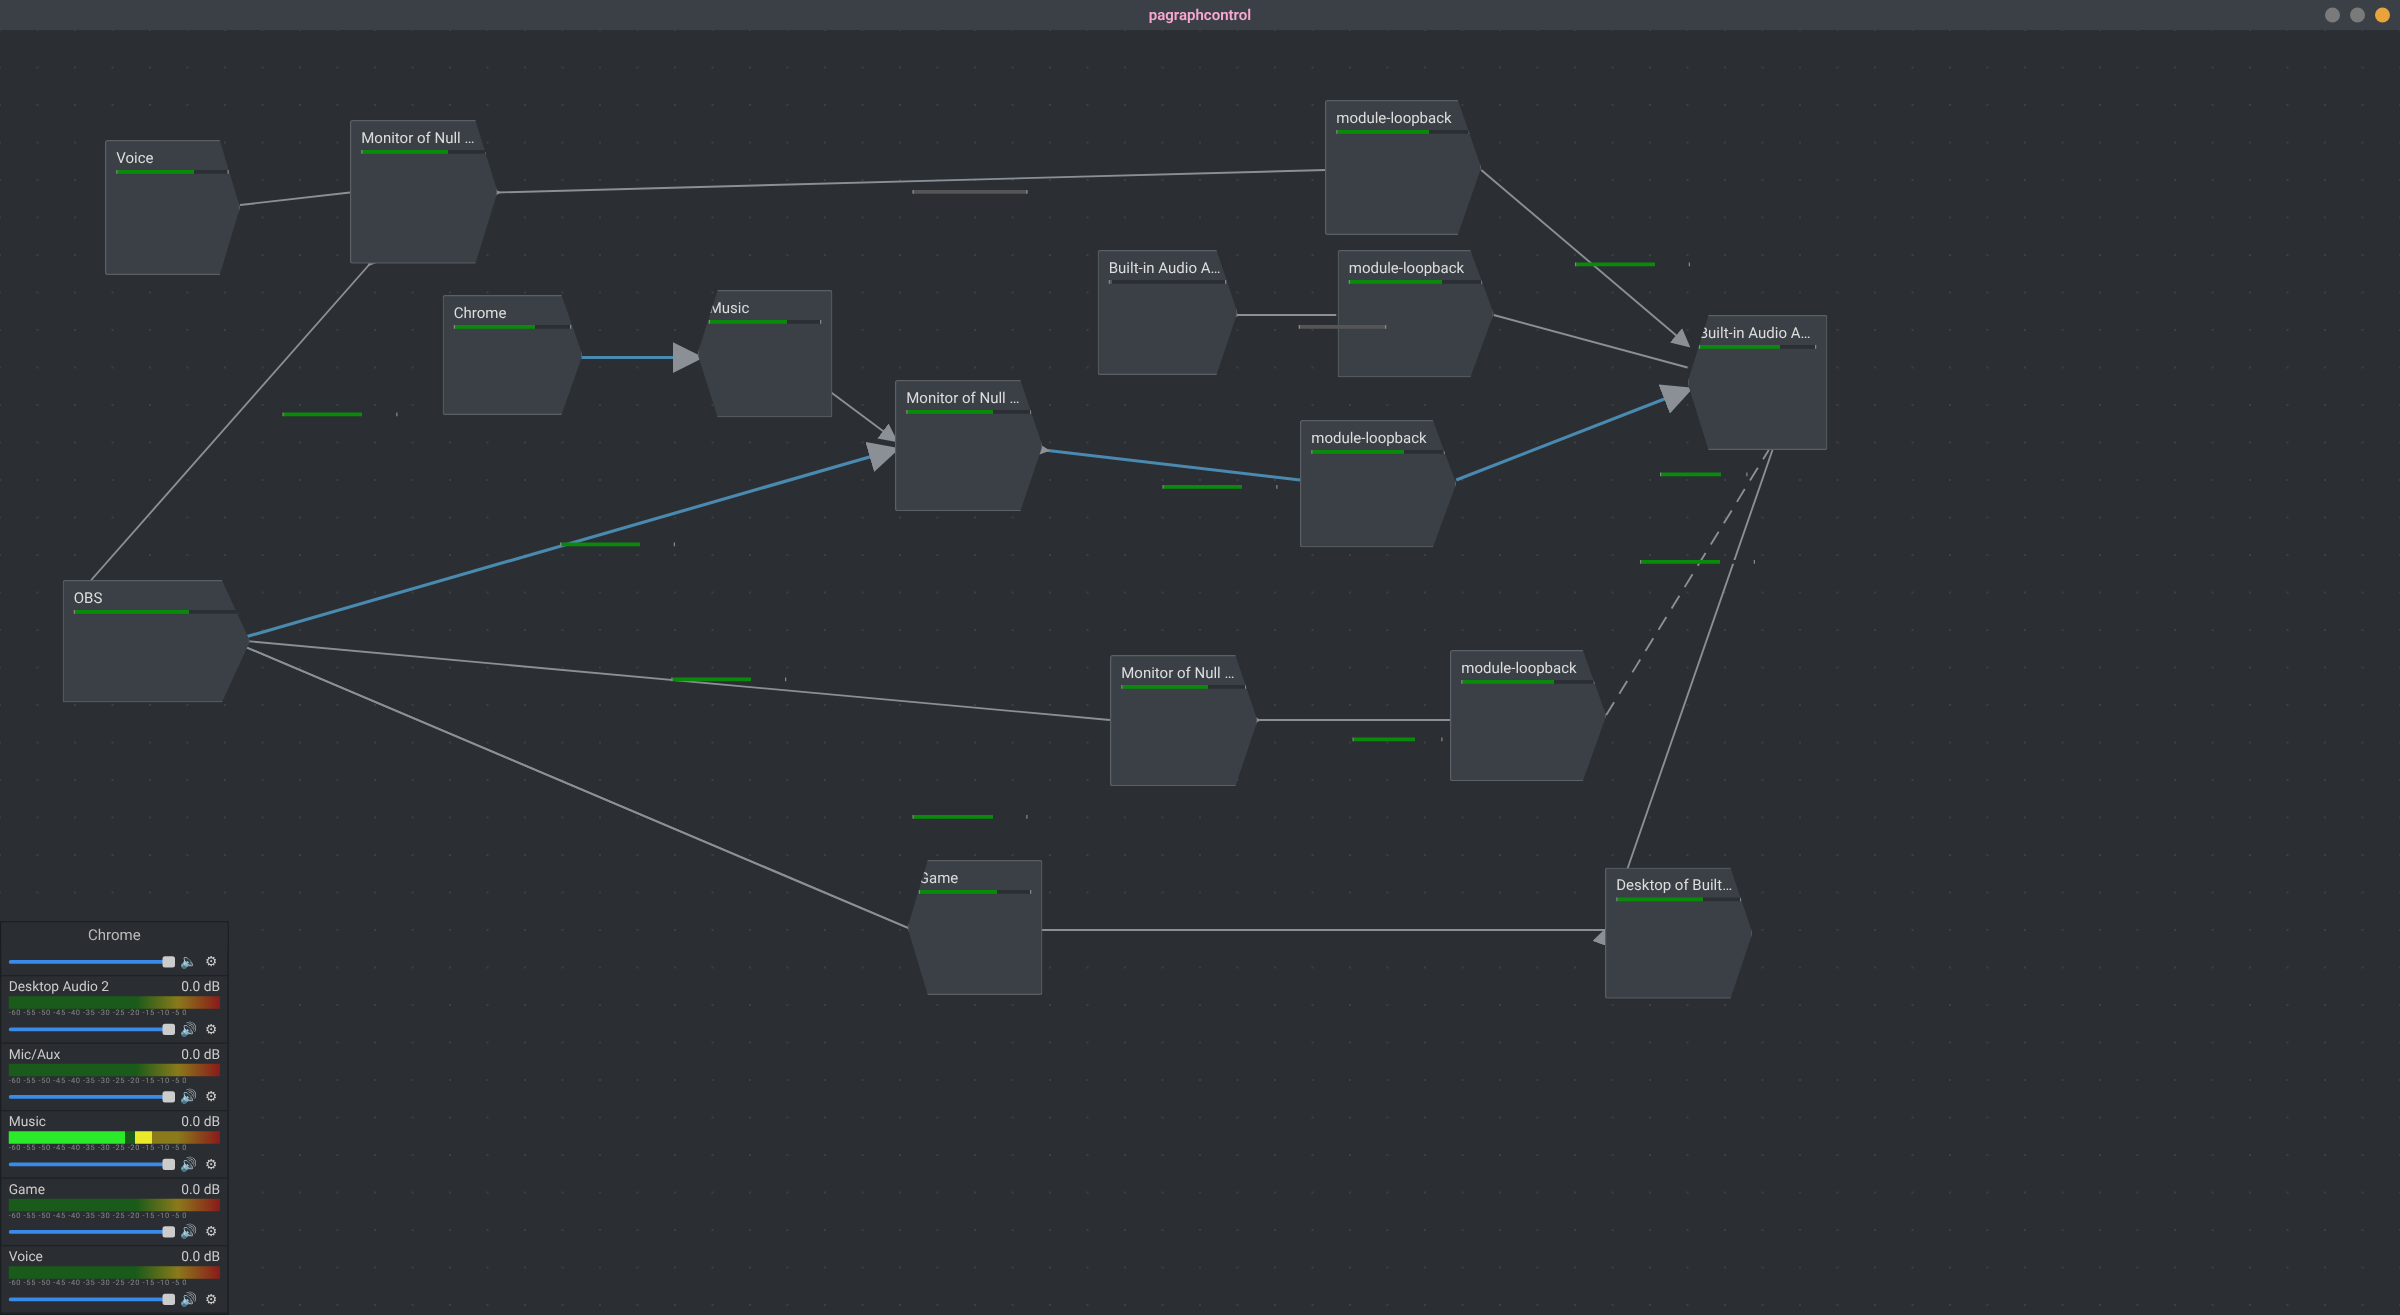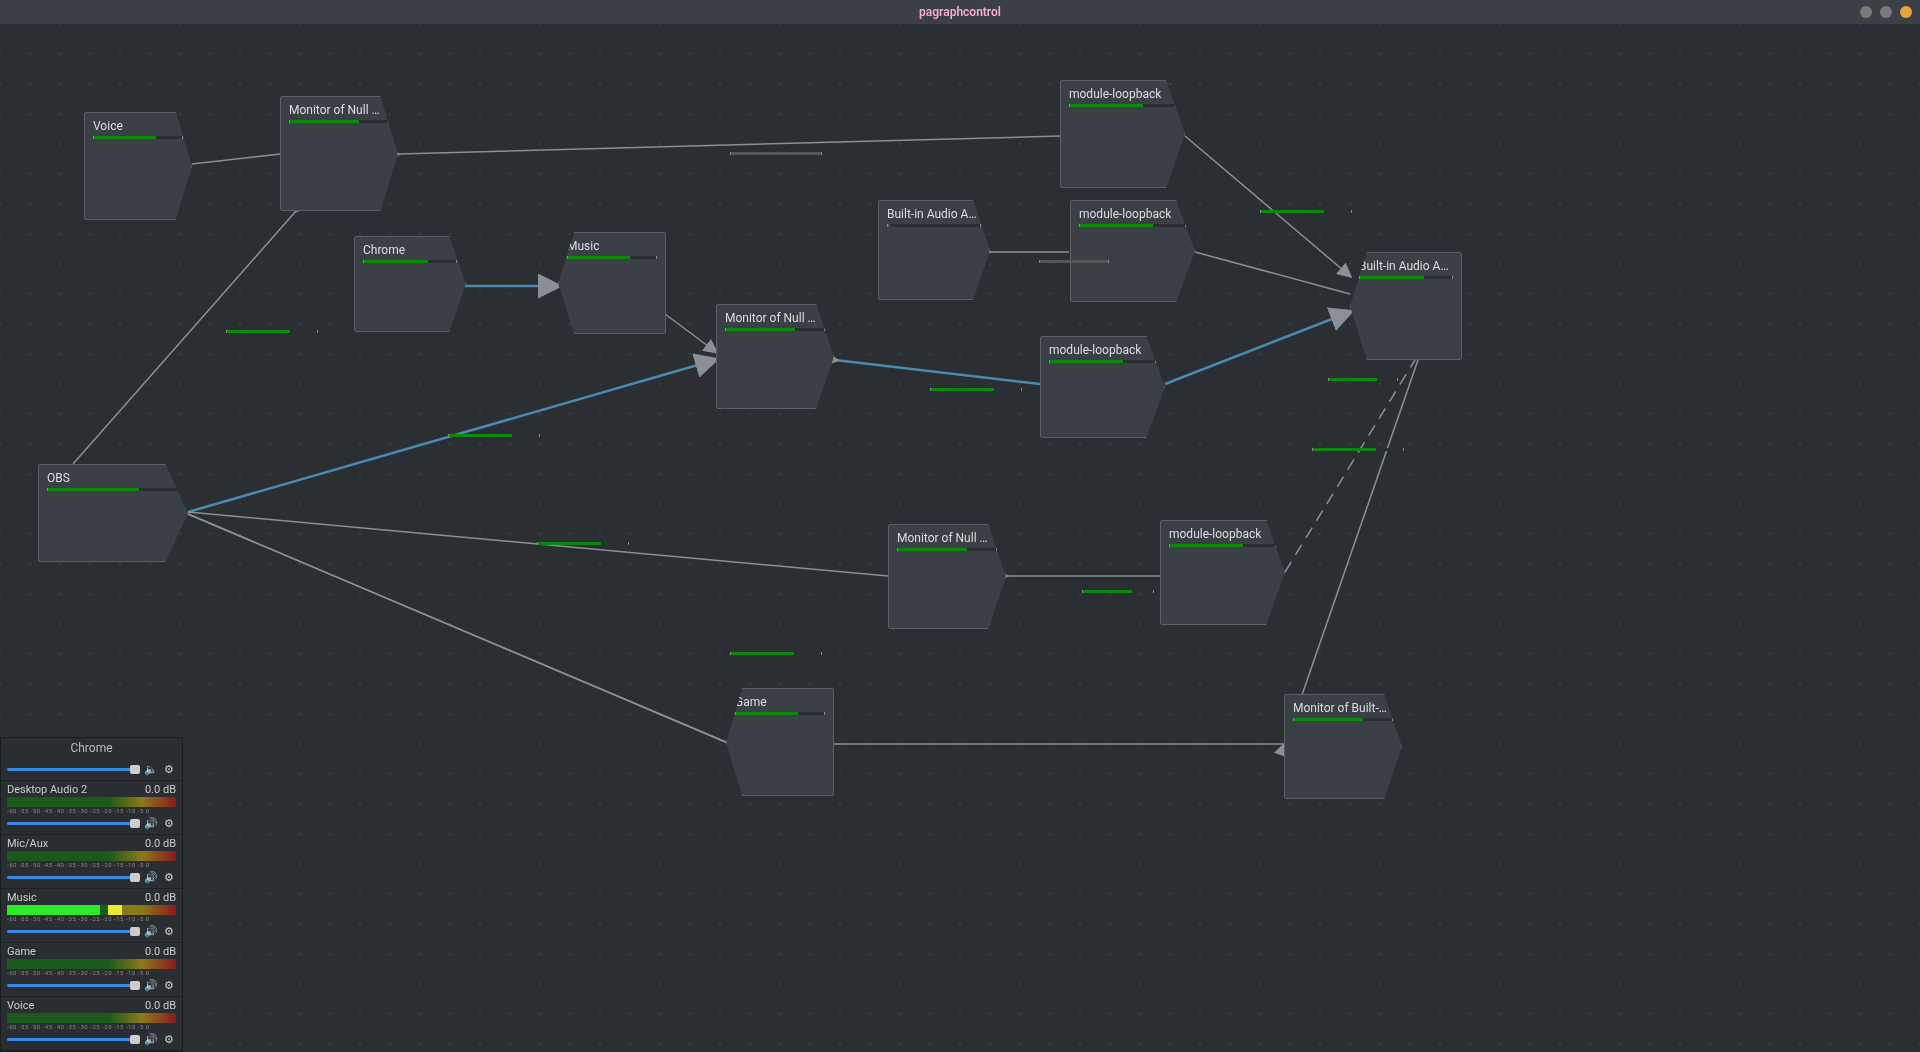--- a/index.html
+++ b/index.html
@@ -117,38 +117,38 @@
         <div class="vol-bar"></div>
       </div>
       <div class="node hex-out" style="left: 1040px; top: 312px; width: 125px; height: 102px;">
         <div class="node-label">module-loopback</div>
         <div class="vol-bar"></div>
       </div>
       <div class="node hex-in" style="left: 1350px; top: 228px; width: 112px; height: 108px;">
         <div class="node-label">Built-in Audio An…</div>
         <div class="vol-bar"></div>
       </div>
-      <div class="node hex-out" style="left: 38px; top: 440px; width: 150px; height: 98px;">
+      <div class="node hex-out" style="left: 50px; top: 440px; width: 150px; height: 98px;">
         <div class="node-label">OBS</div>
         <div class="vol-bar"></div>
       </div>
       <div class="node hex-out" style="left: 888px; top: 500px; width: 118px; height: 105px;">
         <div class="node-label">Monitor of Null O…</div>
         <div class="vol-bar"></div>
       </div>
       <div class="node hex-out" style="left: 1160px; top: 496px; width: 125px; height: 105px;">
         <div class="node-label">module-loopback</div>
         <div class="vol-bar"></div>
       </div>
       <div class="node hex-in" style="left: 726px; top: 664px; width: 108px; height: 108px;">
         <div class="node-label">Game</div>
         <div class="vol-bar"></div>
       </div>
       <div class="node hex-out" style="left: 1284px; top: 670px; width: 118px; height: 105px;">
-        <div class="node-label">Monitor of Built-i…</div>
+        <div class="node-label">Desktop of Built-i…</div>
         <div class="vol-bar"></div>
       </div>
     </div>
   <div id="bars-layer">
       <div class="floating-bar" style="left: 226px; top: 306px; width: 92px;"></div>
       <div class="floating-bar" style="left: 448px; top: 410px; width: 92px;"></div>
       <div class="floating-bar" style="left: 537px; top: 518px; width: 92px;"></div>
       <div class="floating-bar low" style="left: 730px; top: 128px; width: 92px;"></div>
       <div class="floating-bar" style="left: 930px; top: 364px; width: 92px;"></div>
       <div class="floating-bar" style="left: 730px; top: 628px; width: 92px;"></div>

